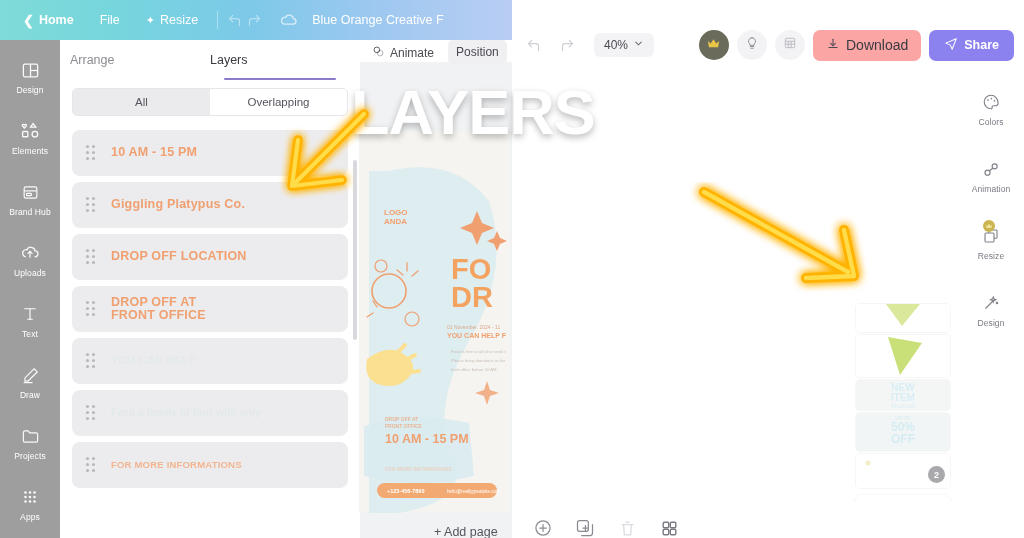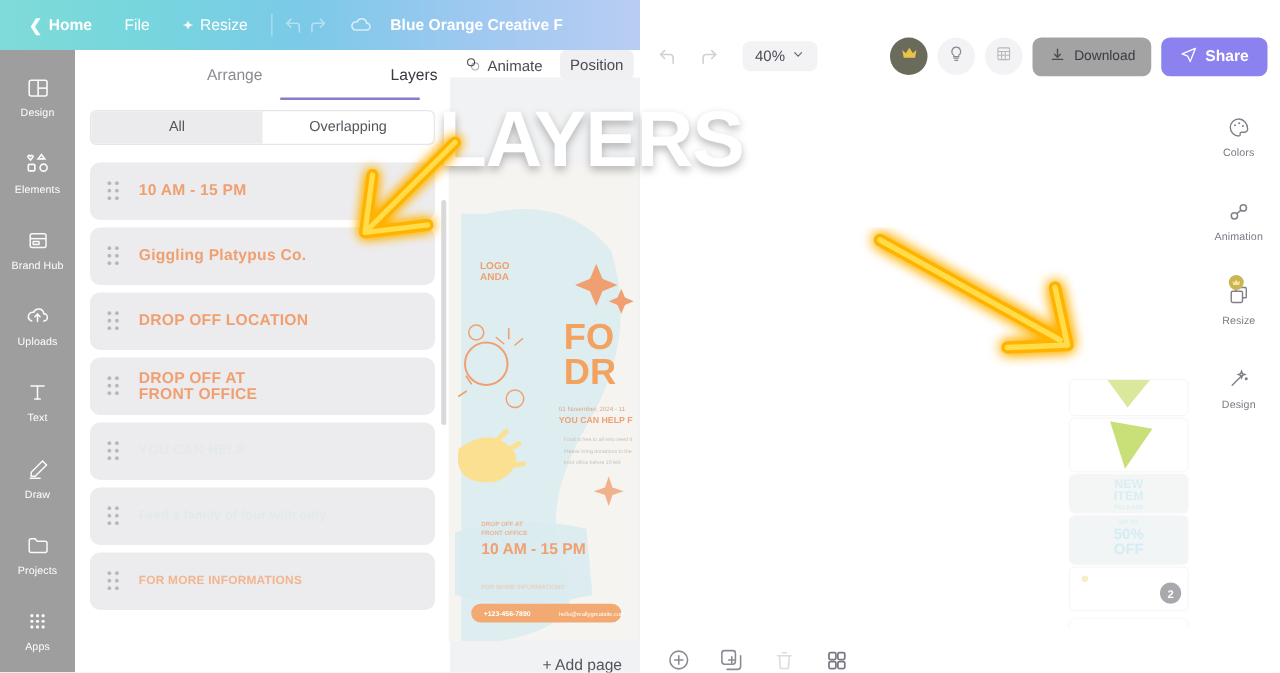--- a/index.html
+++ b/index.html
@@ -17,37 +17,37 @@
   .topbarA {
     position:absolute; left:0; top:0; width:512px; height:40px;
     background: linear-gradient(90deg, #7fdbd8 0%, #76d6dd 22%, #7cc9e8 48%, #9cc8f0 72%, #b9cdf3 100%);
     display:flex; align-items:center; color:#ffffff; font-size:12.5px;
   }
   .tb-item { display:flex; align-items:center; gap:5px; padding:0 13px; height:26px; border-radius:5px; white-space:nowrap; }
   .tb-item.home { margin-left:10px; font-weight:600; }
   .chev-left { font-size:13px; line-height:1; opacity:.95; }
   .tb-sep { width:1px; height:18px; background:rgba(255,255,255,.4); margin:0 6px; }
   .tb-icon { width:20px; height:20px; display:flex; align-items:center; justify-content:center; opacity:.8; }
-  .doc-title { font-size:12.5px; font-weight:700; margin-left:14px; color:#ffffff; overflow:hidden; white-space:nowrap; }
+  .doc-title { font-size:12.5px; font-weight:400; margin-left:14px; color:#ffffff; overflow:hidden; white-space:nowrap; }
 
   .railA {
     position:absolute; left:0; top:40px; width:60px; height:498px;
     background:#9e9e9e; display:flex; flex-direction:column; align-items:center;
     padding-top:14px; gap:16px;
   }
   .rail-item { width:58px; display:flex; flex-direction:column; align-items:center; gap:3px; padding:4px 0; }
   .rail-ico { width:24px; height:24px; display:flex; align-items:center; justify-content:center; color:#fff; opacity:.95; }
   .rail-lbl { font-size:8.5px; color:#ffffff; letter-spacing:.1px; }
 
   .panelA {
     position:absolute; left:60px; top:40px; width:300px; height:498px;
     background:#ffffff; overflow:hidden;
   }
   .tabsA { display:flex; height:40px; align-items:stretch; padding:0 10px; }
-  .tabA { flex:1; display:flex; align-items:center; justify-content:flex-end; font-size:12.5px; color:#8b8b92; position:relative; }
+  .tabA { flex:1; display:flex; align-items:center; justify-content:flex-start; font-size:12.5px; color:#8b8b92; position:relative; }
   .tabA.active { color:#3a3a42; }
   .tabA.active::after { content:""; position:absolute; left:14px; right:14px; bottom:0; height:2px; background:#8b7bc8; border-radius:2px; }
 
   .segA { margin:8px 12px 6px; height:28px; display:flex; border:1px solid #e6e6ea; border-radius:5px; overflow:hidden; background:#fff; }
   .segA > div { flex:1; display:flex; align-items:center; justify-content:center; font-size:11.5px; color:#55555e; }
   .segA > div.on { background:#ebebee; }
 
   .layerListA { position:absolute; left:0; top:86px; right:0; bottom:0; padding:4px 12px 0 12px; }
   .layerRow {
     position:relative; height:46px; margin-bottom:6px; border-radius:8px; background:#ececee;
@@ -71,21 +71,21 @@
   .ctrlA.boxed { background:#f0f0f3; }
 
   
   .appB { position:absolute; left:512px; top:16px; width:508px; height:538px; background:#ffffff; overflow:hidden; }
   .topbarB { position:absolute; left:0; top:0; width:512px; height:58px; background:#ffffff; display:flex; align-items:center; }
   .undoB { width:26px; height:26px; margin-left:8px; display:flex; align-items:center; justify-content:center; color:#c9c9d0; }
   .zoomB { display:flex; align-items:center; gap:5px; margin-left:14px; background:#f3f3f6; padding:5px 10px; border-radius:6px; font-size:12px; color:#4a4a52; }
   .grpB { margin-left:auto; display:flex; align-items:center; gap:8px; padding-right:10px; }
   .circB { width:30px; height:30px; border-radius:50%; display:flex; align-items:center; justify-content:center; background:#f3f3f6; color:#6a6a73; }
   .circB.crown { background:#6b6b5c; }
-  .dlB { display:flex; align-items:center; gap:6px; background:#a3a3a3; border-radius:7px; padding:7px 13px; font-size:11px; color:#3a3a42; }
+  .dlB { display:flex; gap:6px; background:#fca5a5; border-radius:7px; padding:7px 13px; font-size:14px; color:#3a3a42; }
   .shareB { display:flex; align-items:center; gap:6px; background:#8b82f0; color:#fff; border-radius:7px; padding:7px 15px; font-size:12.5px; font-weight:600; }
 
   .railB { position:absolute; right:0; top:58px; width:58px; height:480px; background:#ffffff; display:flex; flex-direction:column; align-items:center; padding-top:12px; gap:22px; }
   .railB .rail-ico { color:#7a7a84; }
   .railB .rail-lbl { color:#7a7a84; font-size:8.5px; }
   .crownBadge { position:absolute; right:8px; top:-4px; width:12px; height:12px; border-radius:50%; background:#c9b24a; display:flex; align-items:center; justify-content:center; }
 
   .pagePanelB { position:absolute; left:856px; top:288px; width:94px; height:225px; }
   .pp-card { background:#ffffff; border-radius:4px; margin-bottom:3px; position:relative; overflow:hidden; box-shadow:0 0 0 1px rgba(0,0,0,.035); }
   .pp-nav { position:absolute; left:0; bottom:0; width:94px; height:34px; background:#ffffff; border-radius:6px; display:flex; align-items:center; justify-content:space-around; color:#55555e; box-shadow:0 1px 4px rgba(0,0,0,.08); }

